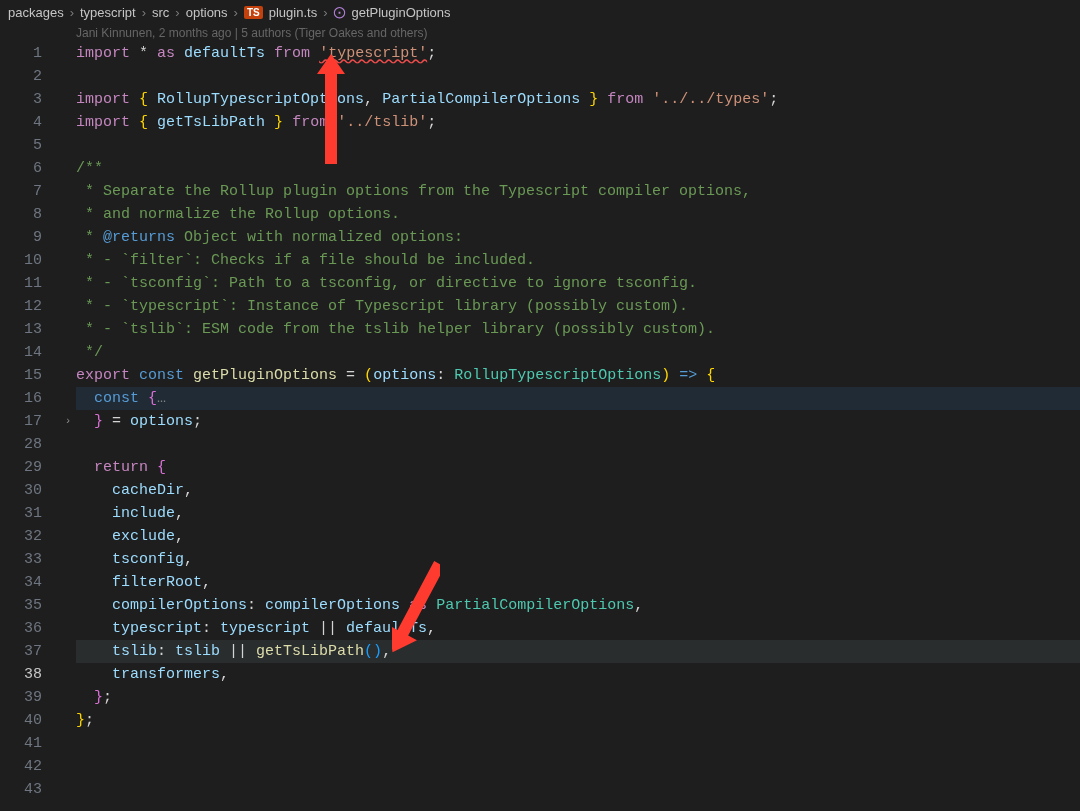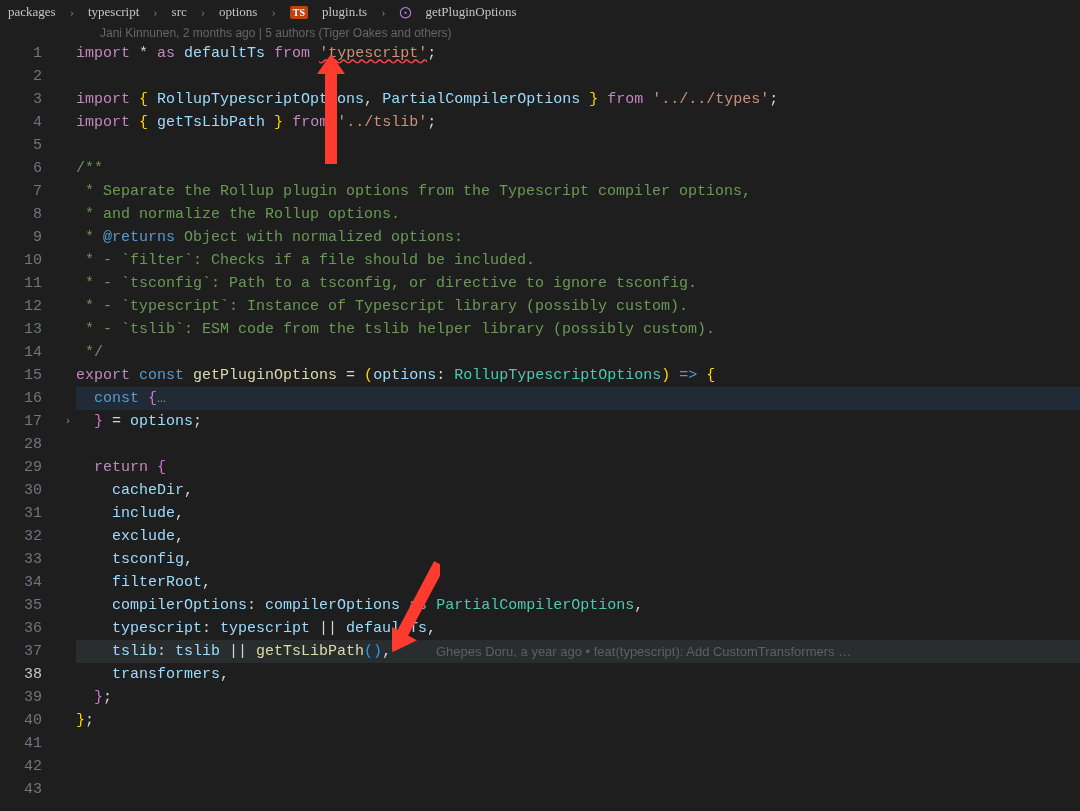--- a/index.html
+++ b/index.html
@@ -11,39 +11,39 @@
     width: 1080px;
     height: 811px;
     overflow: hidden;
   }
   .breadcrumb {
     display: flex;
     align-items: center;
     padding: 4px 8px;
     font-size: 13px;
     color: #a0a0a0;
-    font-family: Liberation Serif, serif;
-    gap: 14px;
+    font-family: Liberation Sans, sans-serif;
+    gap: 6px;
     height: 24px;
   }
   .breadcrumb .crumb { color: #c5c5c5; }
   .breadcrumb .sep { color: #7a7a7a; }
   .breadcrumb .ts-badge {
     background: #c2410c;
     color: #fff;
     font-weight: bold;
     font-size: 10px;
     padding: 1px 3px;
     border-radius: 2px;
   }
   .breadcrumb .fn-icon { color: #b180d7; font-size: 12px; }
   .authors-line {
     color: #666;
     font-size: 12px;
-    padding: 2px 0 2px 100px;
+    padding: 2px 0 2px 76px;
     font-family: -apple-system, BlinkMacSystemFont, "Segoe UI", sans-serif;
   }
   .editor { display: flex; }
   .gutter {
     width: 60px;
     text-align: right;
     color: #6e7681;
     user-select: none;
     flex-shrink: 0;
   }
@@ -199,21 +199,21 @@
       <div class="line"><span>  </span><span class="tok-brace-p">}</span><span> = </span><span class="tok-var">options</span><span>;</span></div>
       <div class="line"></div>
       <div class="line"><span>  </span><span class="tok-kw">return</span><span> </span><span class="tok-brace-p">{</span></div>
       <div class="line"><span>    </span><span class="tok-prop">cacheDir</span><span>,</span></div>
       <div class="line"><span>    </span><span class="tok-prop">include</span><span>,</span></div>
       <div class="line"><span>    </span><span class="tok-prop">exclude</span><span>,</span></div>
       <div class="line"><span>    </span><span class="tok-prop">tsconfig</span><span>,</span></div>
       <div class="line"><span>    </span><span class="tok-prop">filterRoot</span><span>,</span></div>
       <div class="line"><span>    </span><span class="tok-prop">compilerOptions</span><span>: </span><span class="tok-var">compilerOptions</span><span> </span><span class="tok-kw">as</span><span> </span><span class="tok-type">PartialCompilerOptions</span><span>,</span></div>
       <div class="line"><span>    </span><span class="tok-prop">typescript</span><span>: </span><span class="tok-var">typescript</span><span> || </span><span class="tok-var">defaultTs</span><span>,</span></div>
-      <div class="line hl"><span>    </span><span class="tok-prop">tslib</span><span>: </span><span class="tok-var">tslib</span><span> || </span><span class="tok-fn">getTsLibPath</span><span class="tok-brace-b">()</span><span>,</span><span class="codelens">Ghepes Doru, a year ago • feat(typescript): Add CustomTransformers …</span></div>
+      <div class="line hl"><span>    </span><span class="tok-prop">tslib</span><span>: </span><span class="tok-var">tslib</span><span> || </span><span class="tok-fn">getTsLibPath</span><span class="tok-brace-b">()</span><span>,</span></div>
       <div class="line"><span>    </span><span class="tok-prop">transformers</span><span>,</span></div>
       <div class="line"><span>  </span><span class="tok-brace-p">}</span><span>;</span></div>
       <div class="line"><span class="tok-brace-y">}</span><span>;</span></div>
       <div class="line"></div>
     </div>
 </div>
 
 <div class="arrow" style="left:313px; top:54px;">
   <svg width="36" height="110" viewBox="0 0 36 110">
     <path d="M18 0 L4 20 L12 20 L12 110 L24 110 L24 20 L32 20 Z" fill="#ff3b30"></path>

